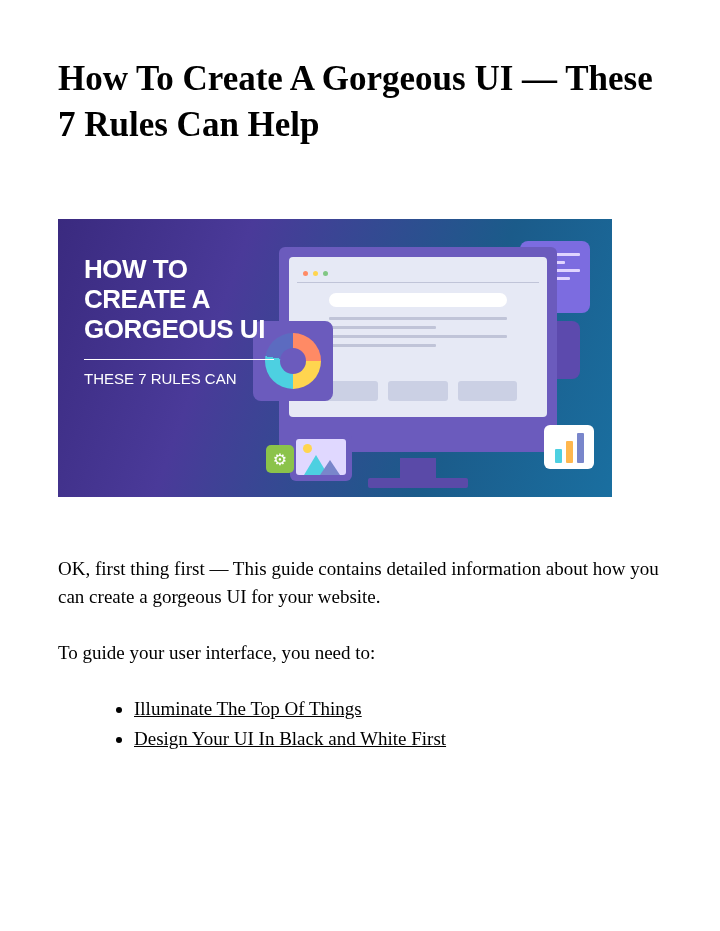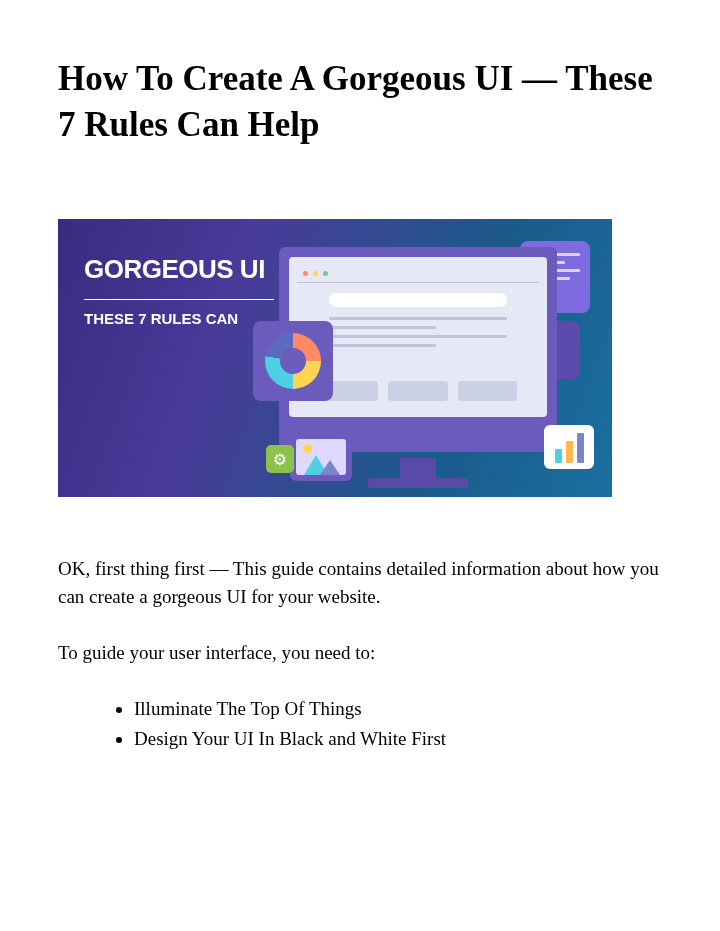--- a/index.html
+++ b/index.html
@@ -46,21 +46,21 @@
     .hero-sub-line {
       width: 190px;
       height: 1.5px;
       background: #ffffff;
       margin-top: 14px;
       margin-bottom: 10px;
     }
     .hero-sub {
       font-family: 'Arial Black', sans-serif;
       font-size: 15px;
-      font-weight: 700;
+      font-weight: 400;
       line-height: 1.25;
     }
     .monitor {
       position: absolute;
       right: 55px;
       top: 28px;
       width: 278px;
       height: 205px;
       background: #6b5bbd;
       border-radius: 6px;
@@ -303,20 +303,21 @@
       margin-bottom: 28px;
     }
     .bullet-list {
       list-style-type: disc;
       padding-left: 76px;
       font-size: 19px;
       line-height: 1.48;
     }
     .bullet-list li {
       margin-bottom: 2px;
+      text-decoration: underline;
     }
   </style>
 </head>
 <body>
 
 <h1 class="title">How To Create A Gorgeous  UI — These 7 Rules Can Help</h1>
 
 <div class="hero-image">
   <div class="card-back-left">
     <div class="tiny-line"></div>
@@ -374,20 +375,22 @@
   </div>
 
   <div class="bar-card">
     <div class="bar bar1"></div>
     <div class="bar bar2"></div>
     <div class="bar bar3"></div>
   </div>
 
   <div class="hero-text">
     <div class="hero-main">
+      <div>HOW TO</div>
+      <div>CREATE A</div>
       <div>GORGEOUS UI</div>
     </div>
     <div class="hero-sub-line"></div>
     <div class="hero-sub">
       <div>THESE 7 RULES CAN</div>
     </div>
   </div>
 </div>
 
 <p class="paragraph">OK, first thing first — This guide contains detailed information about how you can create a gorgeous UI for your website.</p>

